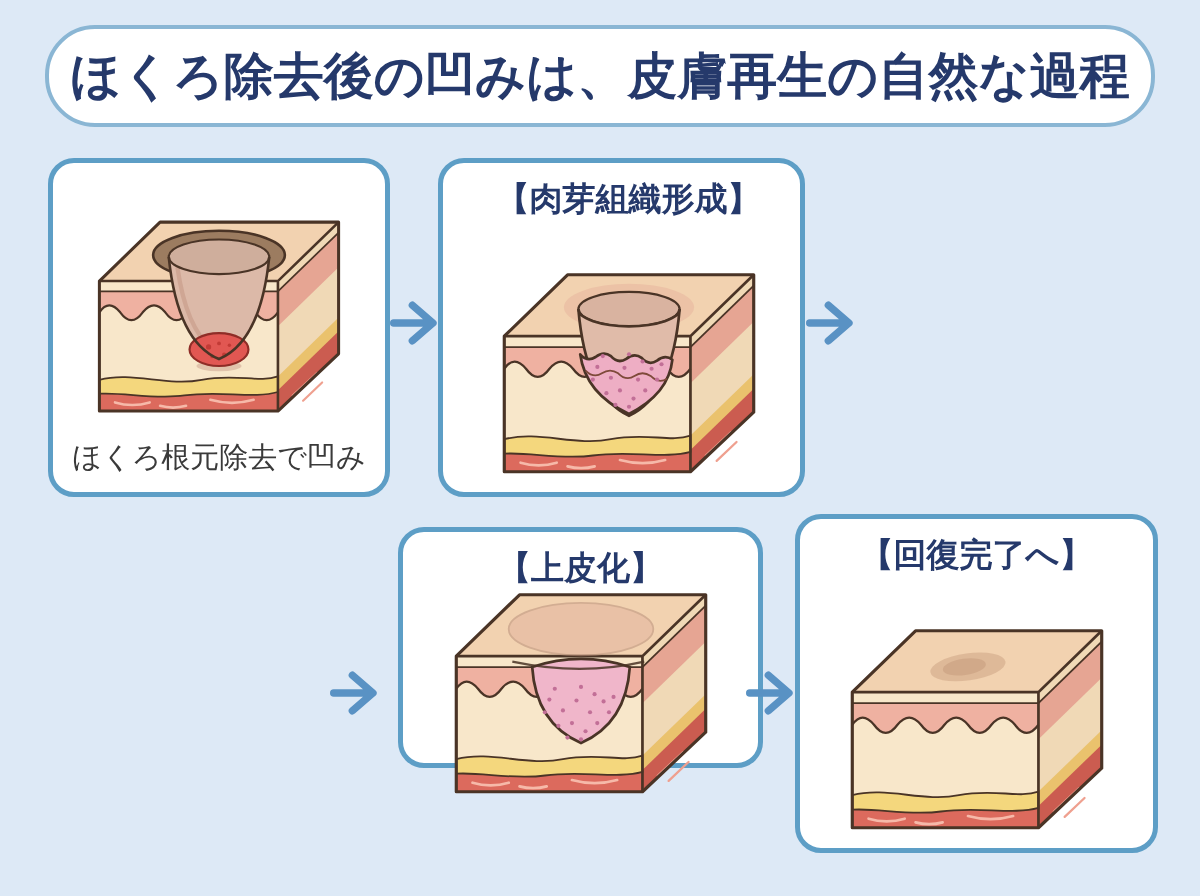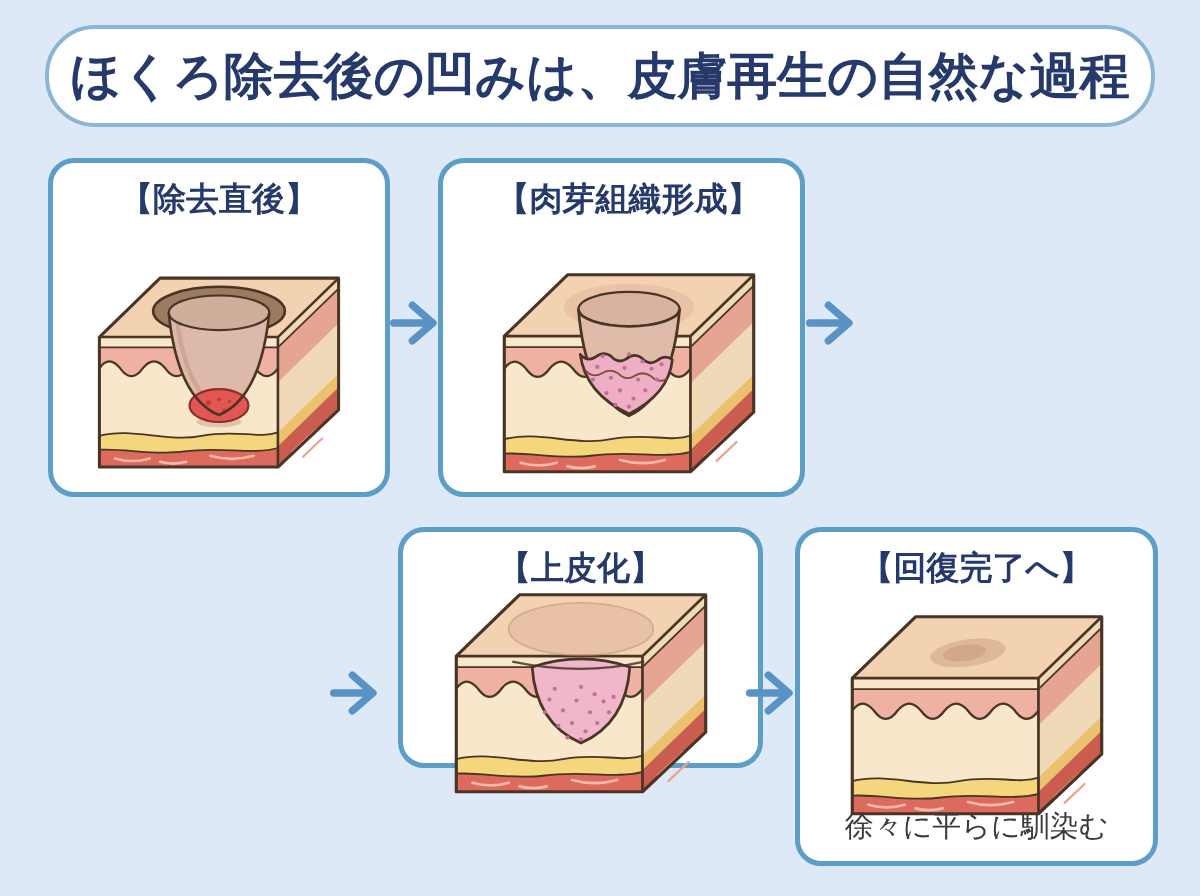--- a/index.html
+++ b/index.html
@@ -33,21 +33,21 @@
     position:absolute;
     background:#ffffff;
     border:5px solid var(--accent-border,#5d9ec6);
     border-radius:26px;
     box-sizing:border-box;
     display:flex;flex-direction:column;align-items:center;
   }
   .panel-1{left:48px;top:158px;width:342px;height:339px;}
   .panel-2{left:438px;top:158px;width:367px;height:339px;padding-left:14px;}
   .panel-3{left:398px;top:527px;width:365px;height:241px;}
-  .panel-4{left:795px;top:527px;width:363px;height:339px;}
+  .panel-4{left:795px;top:514px;width:363px;height:339px;}
 
   .panel h2{
     margin:14px 0 0 0;
     font-size:33px;
     font-weight:bold;
     color:var(--heading,#26386b);
     white-space:nowrap;
   }
   .illus{flex:1;display:flex;align-items:center;justify-content:center;min-height:0;}
   .illus svg{display:block;}
@@ -109,41 +109,41 @@
   </defs>
 </svg>
 
 <div class="stage-wrap">
 
   <div class="title-banner">
     <h1>ほくろ除去後の凹みは、皮膚再生の自然な過程</h1>
   </div>
 
   <div class="panel panel-1">
-    <h2>【除去直後】</h2>
     <div class="illus">
       <svg viewBox="0 0 320 270" width="278" height="234">
         <use href="#skin-base"></use>
         <ellipse cx="160" cy="82" rx="76" ry="28" fill="#9c7c60" stroke="#4a3426" stroke-width="3"></ellipse>
         <ellipse cx="160" cy="84" rx="58" ry="20" fill="#cfae9c"></ellipse>
         <path d="M102,84 Q112,182 160,202 Q208,182 218,84 A58,20 0 0 1 102,84 Z" fill="#dcb9a8"></path>
         <path d="M112,96 Q122,166 152,190" stroke="#c79a87" stroke-width="5" fill="none" opacity="0.6"></path>
         <ellipse cx="160" cy="210" rx="26" ry="6" fill="#caa08c" opacity="0.5"></ellipse>
         <ellipse cx="160" cy="191" rx="34" ry="19" fill="#e15752" stroke="#8f2d27" stroke-width="2.5"></ellipse>
         <g fill="#c23b36">
             <circle cx="148" cy="188" r="3"></circle>
             <circle cx="166" cy="197" r="2.5"></circle>
             <circle cx="172" cy="186" r="2"></circle>
             <circle cx="152" cy="199" r="2"></circle>
             <circle cx="160" cy="184" r="2.2"></circle>
           </g>
         <path d="M102,84 Q112,182 160,202 Q208,182 218,84" fill="none" stroke="#4a3426" stroke-width="3"></path>
         <ellipse cx="160" cy="84" rx="58" ry="20" fill="none" stroke="#4a3426" stroke-width="2.5"></ellipse>
       </svg>
     </div>
+    <p class="caption">ほくろ根元除去で凹み</p>
   </div>
 
   <div class="panel panel-2">
     <h2>【肉芽組織形成】</h2>
     <div class="illus">
       <svg viewBox="0 0 320 270" width="290" height="244">
         <use href="#skin-base"></use>
         <ellipse cx="160" cy="80" rx="72" ry="26" fill="#ecc2a6"></ellipse>
         <ellipse cx="160" cy="82" rx="56" ry="19" fill="#d9b3a0" stroke="#4a3426" stroke-width="2.5"></ellipse>
         <path d="M104,82 Q112,178 160,200 Q208,178 216,82 A56,19 0 0 1 104,82 Z" fill="#e0bba9" stroke="#4a3426" stroke-width="3"></path>
@@ -169,21 +169,20 @@
 
   <div class="panel panel-4">
     <h2>【回復完了へ】</h2>
     <div class="illus">
       <svg viewBox="0 0 320 270" width="290" height="244">
         <use href="#skin-base"></use>
         <ellipse cx="150" cy="84" rx="42" ry="15" fill="#c59b7d" opacity="0.45" transform="rotate(-8 150 84)"></ellipse>
         <ellipse cx="146" cy="84" rx="24" ry="9" fill="#bd9073" opacity="0.4" transform="rotate(-8 146 84)"></ellipse>
       </svg>
     </div>
-    <p class="caption">徐々に平らに馴染む</p>
   </div>
 
   <div class="arrow" style="left:390px;top:298px;">
     <svg viewBox="0 0 60 52" width="56" height="50">
       <path d="M4,26 H40 M24,7 L46,26 L24,45" fill="none" stroke="var(--arrow,#5992c4)" stroke-width="8" stroke-linecap="round" stroke-linejoin="round"></path>
     </svg>
   </div>
   <div class="arrow" style="left:806px;top:298px;">
     <svg viewBox="0 0 60 52" width="56" height="50">
       <path d="M4,26 H40 M24,7 L46,26 L24,45" fill="none" stroke="var(--arrow,#5992c4)" stroke-width="8" stroke-linecap="round" stroke-linejoin="round"></path>

